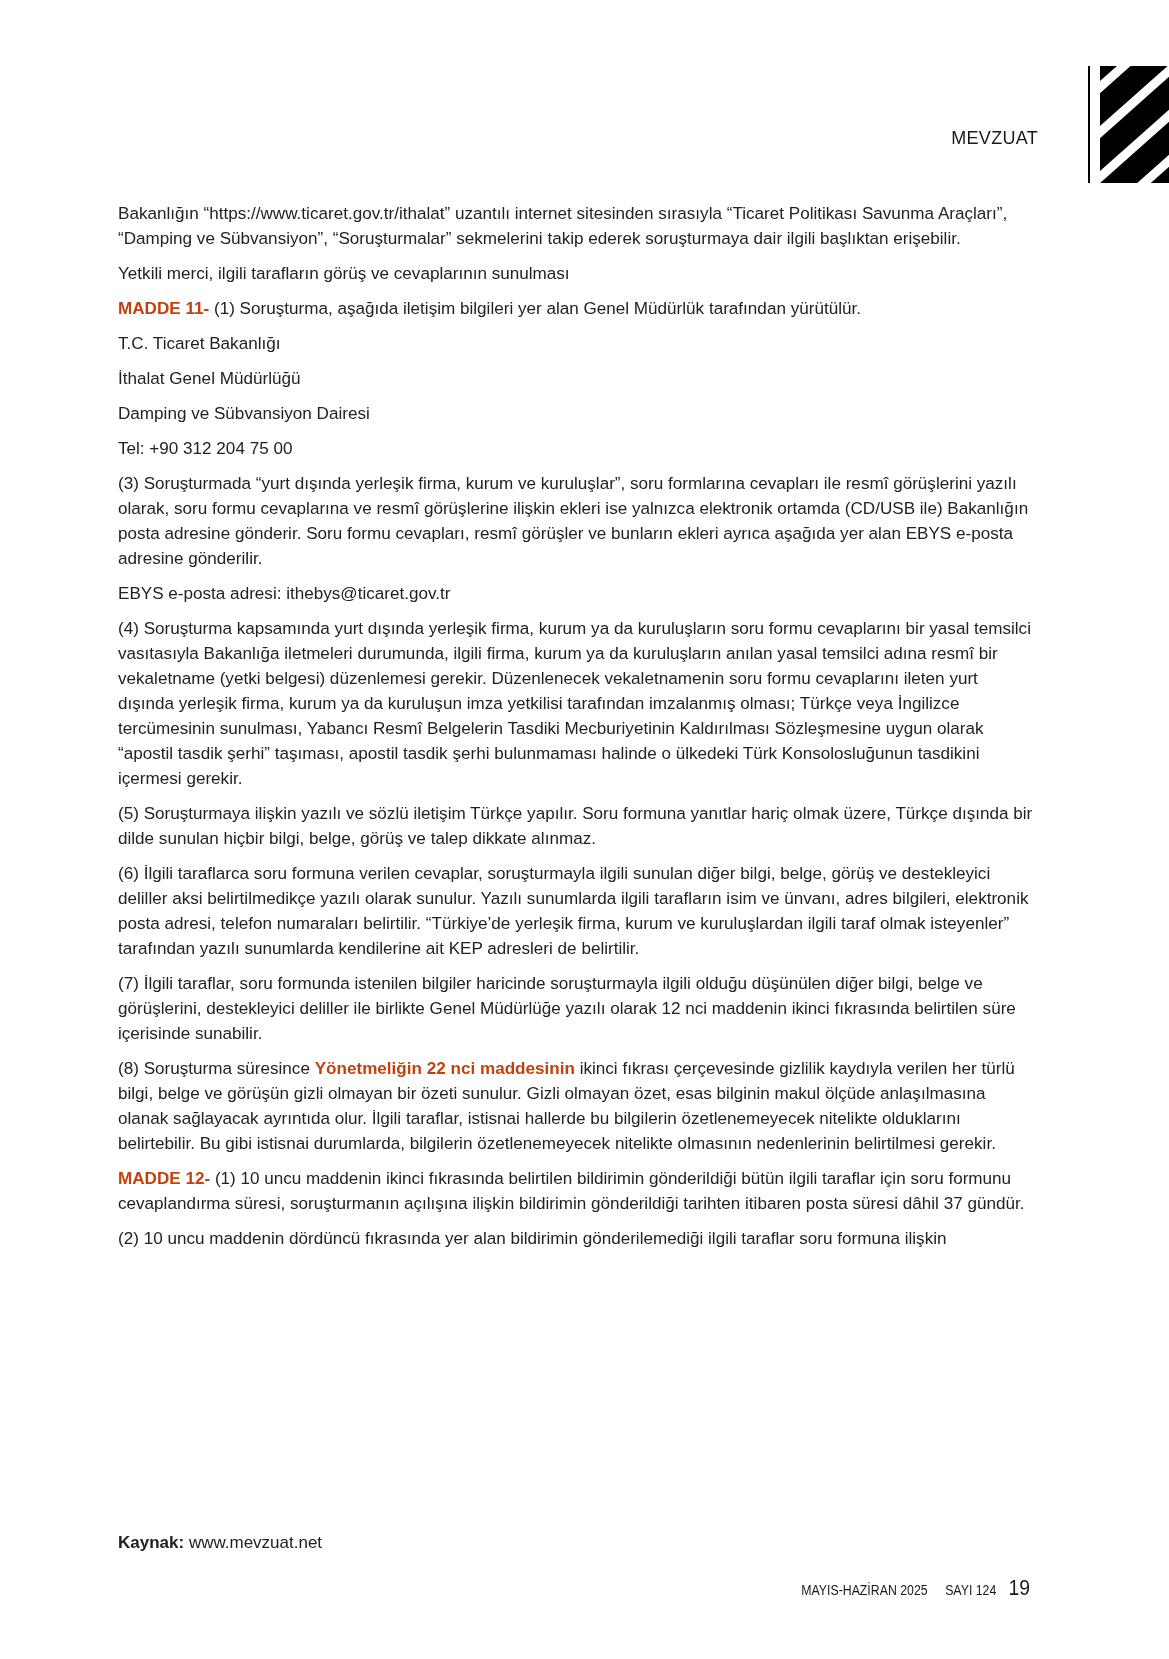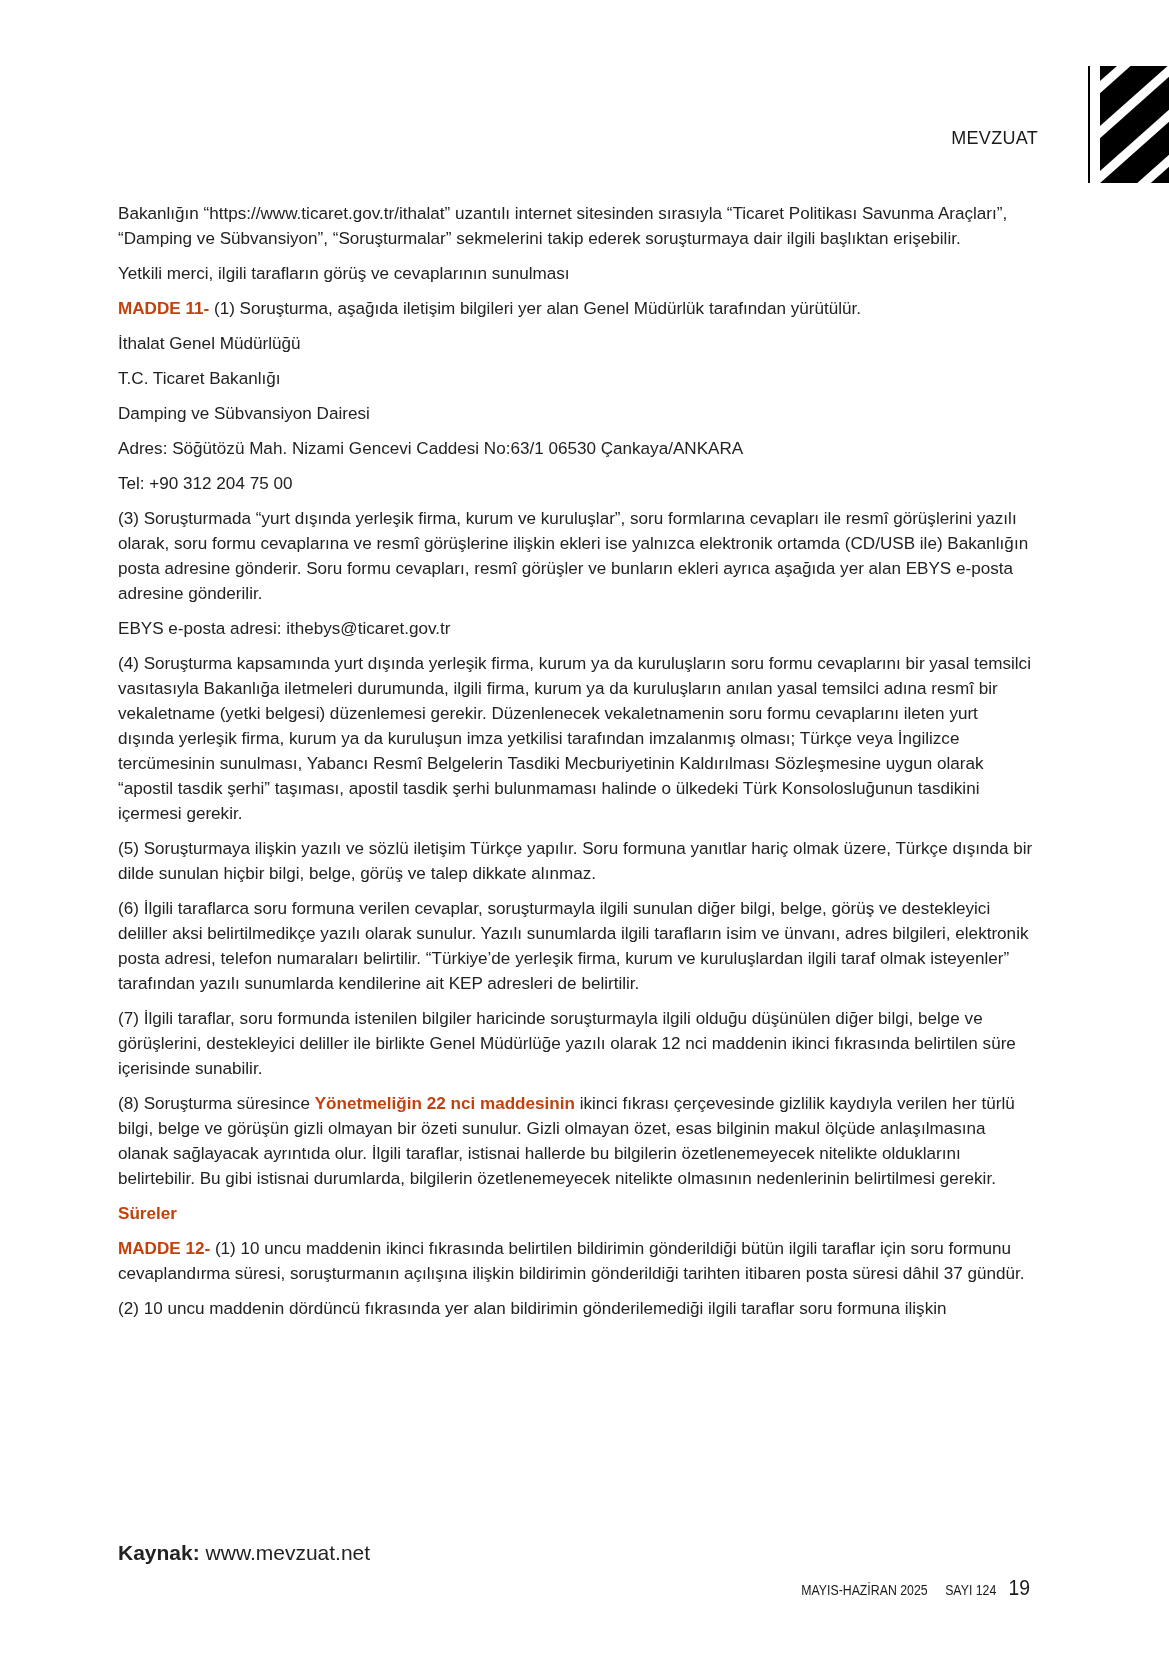--- a/index.html
+++ b/index.html
@@ -4,21 +4,21 @@
   <style>
     html, body { margin: 0; padding: 0; background: #ffffff; }
     body { width: 1169px; height: 1659px; position: relative; overflow: hidden;
            font-family: "Liberation Sans", sans-serif; color: #222222; }
     .header-label { position: absolute; top: 104px; right: 131px; font-size: 18px; letter-spacing: 0.3px; color: #1a1a1a; margin-top: 24px; }
     .header-rule { position: absolute; left: 1088px; top: 66px; width: 2px; height: 117px; background: #000; }
     .header-stripes { position: absolute; left: 1100px; top: 66px; width: 69px; height: 117px; overflow: hidden; }
     .content { position: absolute; left: 118px; top: 201px; width: 920px; font-size: 17.1px; line-height: 25px; }
     .content p { margin: 0 0 10px 0; }
     .content b { font-weight: bold; color: #c2410c; }
-    .kaynak { position: absolute; left: 118px; top: 1530px; font-size: 21px; line-height: 25px; margin-top: 10px; }
+    .kaynak { position: absolute; left: 118px; top: 1530px; font-size: 17px; line-height: 25px; }
     .footer { position: absolute; right: 139px; top: 1575px; font-size: 14px; color: #1a1a1a; transform: scaleX(0.88); transform-origin: right center; }
     .footer span { margin-left: 16px; }
     .footer .page-num { font-size: 22px; margin-left: 10px; }
   </style>
 </head>
 <body>
 
 <div class="header-label">MEVZUAT</div>
 <div class="header-rule"></div>
 <div class="header-stripes">
@@ -30,33 +30,31 @@
       <line x1="-10" y1="120" x2="80" y2="40"></line>
       <line x1="-10" y1="165" x2="80" y2="85"></line>
     </g>
   </svg>
 </div>
 
 <div class="content">
   <p>Bakanlığın “https://www.ticaret.gov.tr/ithalat” uzantılı internet sitesinden sırasıyla “Ticaret Politikası Savunma Araçları”, “Damping ve Sübvansiyon”, “Soruşturmalar” sekmelerini takip ederek soruşturmaya dair ilgili başlıktan erişebilir.</p>
   <p>Yetkili merci, ilgili tarafların görüş ve cevaplarının sunulması</p>
   <p><b>MADDE 11-</b><span> (1) Soruşturma, aşağıda iletişim bilgileri yer alan Genel Müdürlük tarafından yürütülür.</span></p>
+  <p>T.C. Ticaret Bakanlığı</p>
   <p>İthalat Genel Müdürlüğü</p>
-  <p>T.C. Ticaret Bakanlığı</p>
   <p>Damping ve Sübvansiyon Dairesi</p>
-  <p>Adres: Söğütözü Mah. Nizami Gencevi Caddesi No:63/1 06530 Çankaya/ANKARA</p>
   <p>Tel: +90 312 204 75 00</p>
   <p>(3) Soruşturmada “yurt dışında yerleşik firma, kurum ve kuruluşlar”, soru formlarına cevapları ile resmî görüşlerini yazılı olarak, soru formu cevaplarına ve resmî görüşlerine ilişkin ekleri ise yalnızca elektronik ortamda (CD/USB ile) Bakanlığın posta adresine gönderir. Soru formu cevapları, resmî görüşler ve bunların ekleri ayrıca aşağıda yer alan EBYS e-posta adresine gönderilir.</p>
   <p>EBYS e-posta adresi: ithebys@ticaret.gov.tr</p>
   <p>(4) Soruşturma kapsamında yurt dışında yerleşik firma, kurum ya da kuruluşların soru formu cevaplarını bir yasal temsilci vasıtasıyla Bakanlığa iletmeleri durumunda, ilgili firma, kurum ya da kuruluşların anılan yasal temsilci adına resmî bir vekaletname (yetki belgesi) düzenlemesi gerekir. Düzenlenecek vekaletnamenin soru formu cevaplarını ileten yurt dışında yerleşik firma, kurum ya da kuruluşun imza yetkilisi tarafından imzalanmış olması; Türkçe veya İngilizce tercümesinin sunulması, Yabancı Resmî Belgelerin Tasdiki Mecburiyetinin Kaldırılması Sözleşmesine uygun olarak “apostil tasdik şerhi” taşıması, apostil tasdik şerhi bulunmaması halinde o ülkedeki Türk Konsolosluğunun tasdikini içermesi gerekir.</p>
   <p>(5) Soruşturmaya ilişkin yazılı ve sözlü iletişim Türkçe yapılır. Soru formuna yanıtlar hariç olmak üzere, Türkçe dışında bir dilde sunulan hiçbir bilgi, belge, görüş ve talep dikkate alınmaz.</p>
   <p>(6) İlgili taraflarca soru formuna verilen cevaplar, soruşturmayla ilgili sunulan diğer bilgi, belge, görüş ve destekleyici deliller aksi belirtilmedikçe yazılı olarak sunulur. Yazılı sunumlarda ilgili tarafların isim ve ünvanı, adres bilgileri, elektronik posta adresi, telefon numaraları belirtilir. “Türkiye’de yerleşik firma, kurum ve kuruluşlardan ilgili taraf olmak isteyenler” tarafından yazılı sunumlarda kendilerine ait KEP adresleri de belirtilir.</p>
   <p>(7) İlgili taraflar, soru formunda istenilen bilgiler haricinde soruşturmayla ilgili olduğu düşünülen diğer bilgi, belge ve görüşlerini, destekleyici deliller ile birlikte Genel Müdürlüğe yazılı olarak 12 nci maddenin ikinci fıkrasında belirtilen süre içerisinde sunabilir.</p>
   <p><span>(8) Soruşturma süresince </span><b>Yönetmeliğin 22 nci maddesinin</b><span> ikinci fıkrası çerçevesinde gizlilik kaydıyla verilen her türlü bilgi, belge ve görüşün gizli olmayan bir özeti sunulur. Gizli olmayan özet, esas bilginin makul ölçüde anlaşılmasına olanak sağlayacak ayrıntıda olur. İlgili taraflar, istisnai hallerde bu bilgilerin özetlenemeyecek nitelikte olduklarını belirtebilir. Bu gibi istisnai durumlarda, bilgilerin özetlenemeyecek nitelikte olmasının nedenlerinin belirtilmesi gerekir.</span></p>
-  <p><b>Süreler</b></p>
   <p><b>MADDE 12-</b><span> (1) 10 uncu maddenin ikinci fıkrasında belirtilen bildirimin gönderildiği bütün ilgili taraflar için soru formunu cevaplandırma süresi, soruşturmanın açılışına ilişkin bildirimin gönderildiği tarihten itibaren posta süresi dâhil 37 gündür.</span></p>
   <p style="margin-bottom:0">(2) 10 uncu maddenin dördüncü fıkrasında yer alan bildirimin gönderilemediği ilgili taraflar soru formuna ilişkin</p>
 </div>
 
 <div class="kaynak">
   <b>Kaynak:</b>
   <span>www.mevzuat.net</span>
 </div>
 
 <div class="footer">

